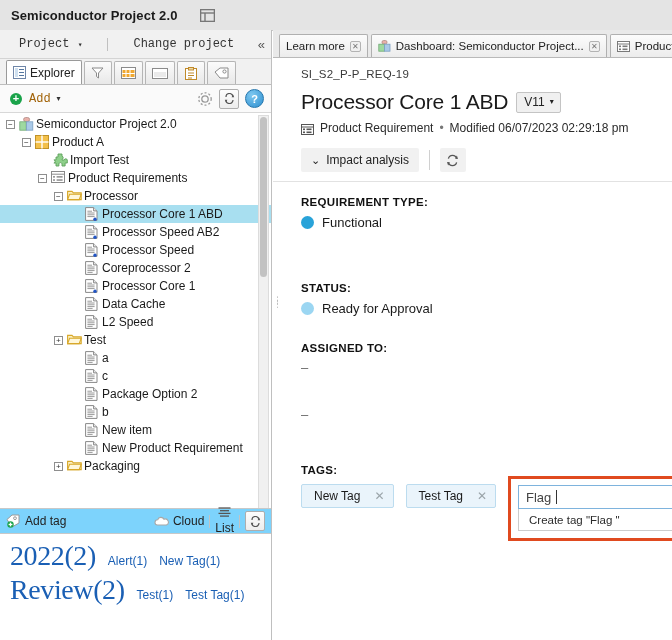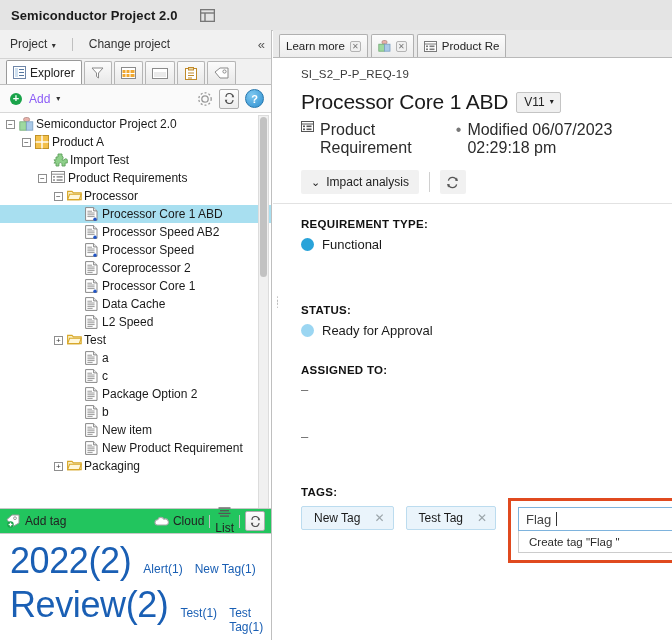--- a/index.html
+++ b/index.html
@@ -47,21 +47,22 @@
   }
   .proj-bar {
     height: 28px;
     background: #f1f1f1;
     border-bottom: 1px solid #d4d4d4;
     display: flex; align-items: center;
     position: relative;
   }
   .proj-bar .pb-item {
     font-size: 12px; color: #333;
-    padding: 0 10px;
+    padding: 0 19px;
+    font-family: Liberation Mono, monospace;
   }
   .proj-bar .pb-caret {
     font-size: 8px; color: #333; margin-left: 1px;
   }
   .proj-bar .pb-sep {
     width: 1px; height: 13px; background: #c0c0c0; margin: 0 6px;
   }
   .proj-bar .pb-collapse {
     position: absolute; right: 8px; top: 50%; transform: translateY(-50%);
     font-size: 13px; color: #555;
@@ -107,21 +108,21 @@
     display: flex; align-items: center;
     position: relative;
   }
   .addbar .plus {
     width: 12px; height: 12px; border-radius: 50%;
     background: #1aa34a;
     margin-left: 10px;
     display: flex; align-items: center; justify-content: center;
     color: #fff; font-size: 11px; line-height: 1; font-weight: bold;
   }
-  .addbar .addlabel { margin-left: 7px; font-size: 12px; color: #8b5cf6; }
+  .addbar .addlabel { margin-left: 7px; font-size: 12px; color: #a16207; font-family: Liberation Mono, monospace; }
   .addbar .addcaret { margin-left: 6px; font-size: 8px; color: #333; }
   .addbar .right-icons {
     position: absolute; right: 7px; top: 50%; transform: translateY(-50%);
     display: flex; align-items: center; gap: 6px;
   }
   .sq-btn {
     width: 18px; height: 18px;
     border: 1px solid #aeaeae;
     border-radius: 2px;
     background: linear-gradient(#fdfdfd,#ededed);
@@ -188,40 +189,40 @@
   }
 
   
   .tagpanel {
     position: absolute; left: 0; bottom: 0;
     width: 271px; height: 132px;
     background: #fff;
   }
   .tagbar {
     height: 24px;
-    background: #22c55e;
+    background: #7dd3fc;
     border-top: 1px solid #c8c8c8;
     border-bottom: 1px solid #c8c8c8;
     display: flex; align-items: center;
     position: relative;
   }
   .tagbar .tb-left { display: flex; align-items: center; margin-left: 6px; }
   .tagbar .tb-right {
     position: absolute; right: 6px; top: 0; height: 24px;
     display: flex; align-items: center; gap: 5px;
   }
   .tb-label { font-size: 12px; color: #222; }
   .tb-sep { width: 1px; height: 13px; background: #c3c3c3; }
   .cloudwrap {
     padding: 6px 8px 0 10px;
     position: relative;
     height: 100px;
   }
   .cloudtag { color: #1a5fb4; display: inline-block; }
-  .big { font-size: 36px; letter-spacing: -0.4px; }
+  .big { font-size: 28px; letter-spacing: -0.4px; font-family: Liberation Serif, serif; }
   .small { font-size: 12px; }
 
   
   .rightpanel {
     position: absolute; left: 273px; top: 30px;
     width: 399px; height: 610px;
     background: #ffffff;
     box-sizing: border-box;
   }
   .rtabstrip {
@@ -264,22 +265,22 @@
   .bigtitle { font-size: 21px; color: #1a1a1a; letter-spacing: -0.2px; }
   .verbtn {
     border: 1px solid #c4c4c4; background: #f0f0f0;
     border-radius: 2px;
     font-size: 12px; color: #222;
     padding: 2px 6px 3px 7px;
     display: flex; align-items: center; gap: 5px;
   }
   .verbtn .vcaret { font-size: 8px; }
   .subline {
-    display: flex; align-items: flex-start; gap: 6px;
-    margin-top: 7px; font-size: 16px; color: #2b2b2b;
+    display: flex; align-items: flex-end; gap: 6px;
+    margin-top: 7px; font-size: 12px; color: #2b2b2b;
   }
   .dotsep { color: #777; }
 
   .toolrow {
     margin-top: 12px; margin-left: 28px;
     display: flex; align-items: center; gap: 0;
     height: 26px;
   }
   .impactbtn {
     background: #f1f1f1;
@@ -876,20 +877,21 @@
         <span class="closex">✕</span>
       </div>
       <div class="rtab">
         <span>
           <svg width="13" height="12" viewBox="0 0 13 12">
             <rect x="4" y="0.5" width="5" height="3.5" rx="1.6" fill="#e8b0a8" stroke="#b08b86" stroke-width="0.8"></rect>
             <rect x="0.8" y="4.2" width="5.6" height="7" fill="#9ed9a0" stroke="#6fa872" stroke-width="0.8"></rect>
             <rect x="6.4" y="4.2" width="5.6" height="7" fill="#a9c9e8" stroke="#7a9ec0" stroke-width="0.8"></rect>
           </svg>
         </span>
+        <span>Dashboard: Semiconductor Project...</span>
         <span class="closex">✕</span>
       </div>
       <div class="rtab">
         <span>
           <svg width="13" height="11" viewBox="0 0 13 11">
             <rect x="0.5" y="0.5" width="12" height="10" fill="#fff" stroke="#7a7a7a"></rect>
             <line x1="0.5" y1="3" x2="12.5" y2="3" stroke="#7a7a7a"></line>
             <rect x="2" y="4.5" width="2" height="1.6" fill="#7a7a7a"></rect>
             <rect x="5.5" y="4.5" width="5" height="1.6" fill="#7a7a7a"></rect>
             <rect x="2" y="7.5" width="2" height="1.6" fill="#7a7a7a"></rect>

